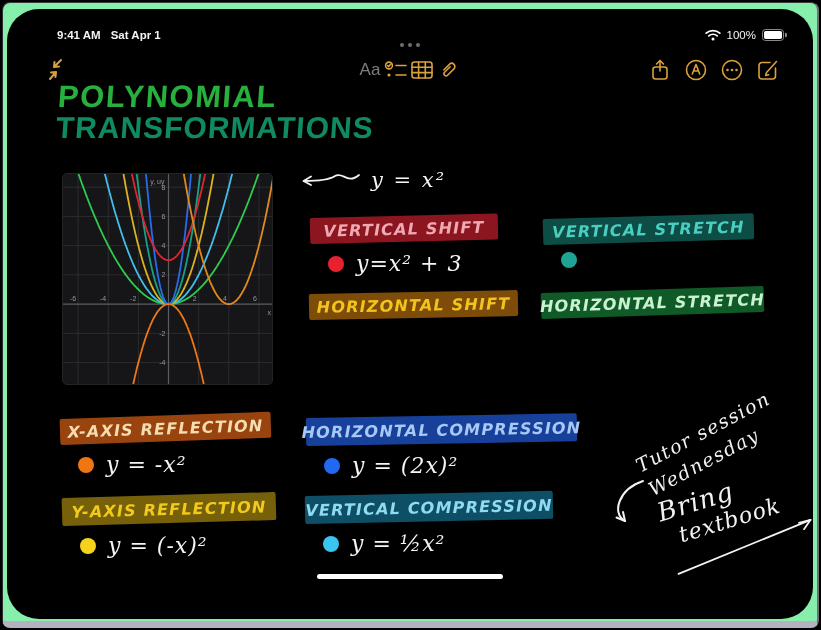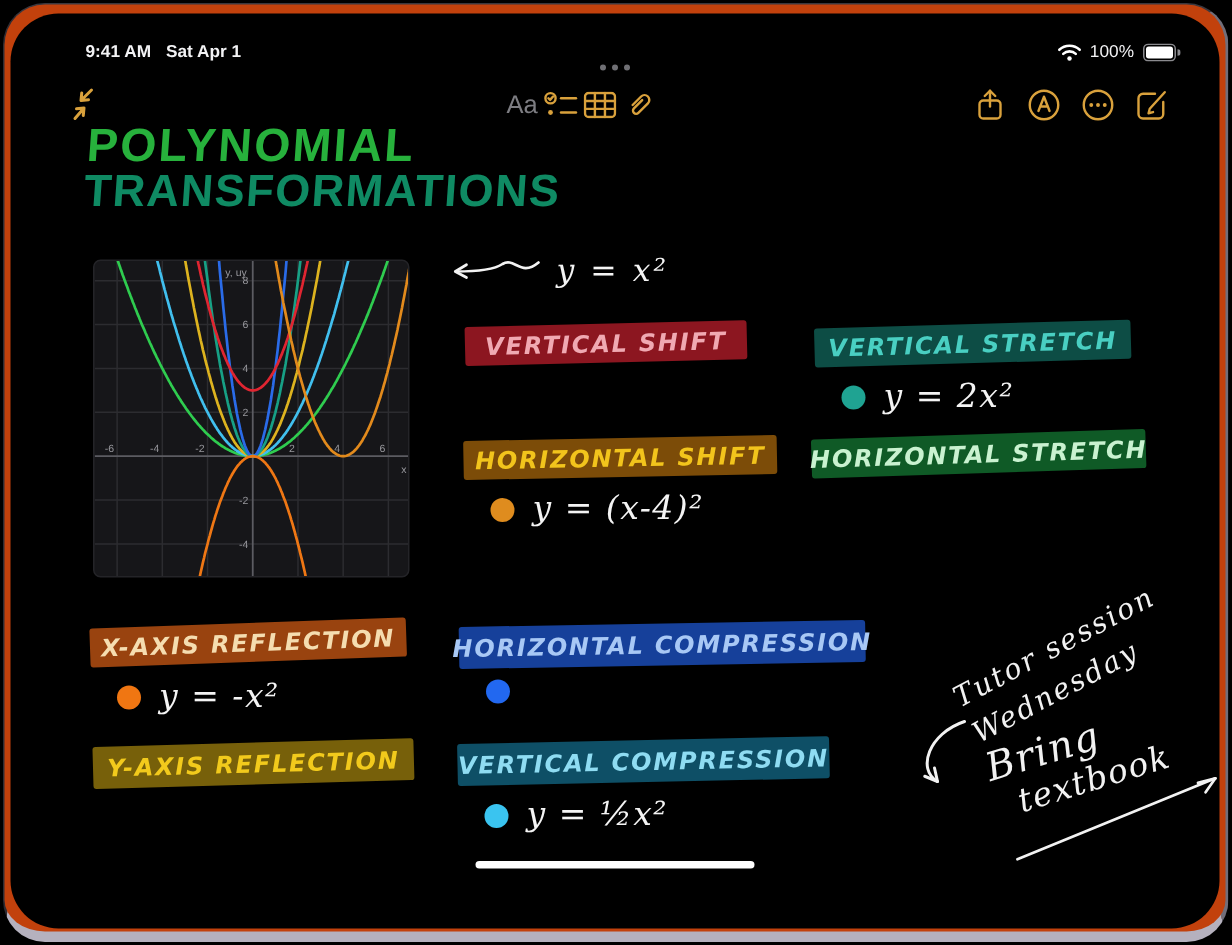--- a/index.html
+++ b/index.html
@@ -1,20 +1,20 @@
 <!DOCTYPE html>
 <html><head>
 <meta charset="utf-8">
 <style>
   * { margin:0; padding:0; box-sizing:border-box; }
   html,body { width:821px; height:630px; background:#000; overflow:hidden;
               font-family:"Liberation Sans", sans-serif; }
 
   
-  .device { position:absolute; inset:2px; border-radius:28px; background:#c2410c;
+  .device { position:absolute; inset:2px; border-radius:8px; background:#86efac;
             border-top:1px solid #3a383f; border-left:1px solid #2e2c33;
             border-right:2px solid #716e7a; border-bottom:7px solid #b5b1be; }
   .camera-dot { position:absolute; left:373px; top:12px; width:5px; height:5px;
             border-radius:50%; background:#17171b; border:1px solid #26262c; }
   .screen { position:absolute; inset:6px 4px 2px 4px; border-radius:32px;
             background:#000; overflow:hidden; }
 
   
   .statusbar { position:absolute; left:0; right:0; top:20px; height:16px;
                color:#f3f3f5; font-size:11.5px; font-weight:600; }
@@ -24,21 +24,21 @@
 
   
   .collapse { position:absolute; left:38px; top:48px; width:26px; height:26px; }
 
   
   .mt-dots { position:absolute; left:50%; top:34px; transform:translateX(-50%);
              display:flex; gap:4px; }
   .mt-dots i { width:4px; height:4px; border-radius:50%; background:#6f6f74; }
 
   
-  .tb-center { position:absolute; left:328px; top:48px; display:flex; align-items:flex-start; }
+  .tb-center { position:absolute; left:350px; top:48px; display:flex; align-items:flex-start; }
   .tb-right  { position:absolute; right:32px; top:48px; display:flex; gap:10px; align-items:center; }
   .tbtn { width:26px; height:26px; display:flex; align-items:center; justify-content:center;
           background:none; border:none; cursor:pointer; }
   .aa { color:#7d7d82; font-size:17px; font-weight:500; letter-spacing:0; }
   .amber-stroke { stroke:#d9a13c; fill:none; stroke-width:1.6; stroke-linecap:round; stroke-linejoin:round; }
   .amber-fill { fill:#d9a13c; }
 
   
   .canvas { position:absolute; inset:0; }
 
@@ -250,40 +250,39 @@
           <path d="M60 8 C 48 18, 44 4, 36 9 C 30 13, 18 14, 5 14" stroke="#f2f2f2" stroke-width="1.8" fill="none" stroke-linecap="round"></path>
           <path d="M12 9.5 L4.5 14 L12 18" stroke="#f2f2f2" stroke-width="1.8" fill="none" stroke-linecap="round" stroke-linejoin="round"></path>
         </svg>
         <span class="eq">y = x²</span>
       </div>
 
       <div class="card pos-c0">
         <div class="hl" style="background-color: rgb(140, 22, 32);">
           <span class="hl-label" style="color: rgb(240, 169, 178);">VERTICAL SHIFT</span>
         </div>
+        <div class="formula">
+          <span class="dot" style="background-color: rgb(232, 33, 46);"></span>
+          <span class="ftext">y=x² + 3</span>
+        </div>
       </div>
 
       <div class="card pos-c1">
         <div class="hl" style="background-color: rgb(13, 77, 69);">
           <span class="hl-label" style="color: rgb(73, 207, 194);">VERTICAL STRETCH</span>
         </div>
         <div class="formula">
           <span class="dot" style="background-color: rgb(31, 163, 146);"></span>
-          <span class="ftext">y = 2x²</span>
         </div>
       </div>
 
       <div class="card pos-c2">
         <div class="hl" style="background-color: rgb(124, 76, 8);">
           <span class="hl-label" style="color: rgb(242, 196, 28);">HORIZONTAL SHIFT</span>
         </div>
-        <div class="formula">
-          <span class="dot" style="background-color: rgb(223, 140, 30);"></span>
-          <span class="ftext">y = (x-4)²</span>
-        </div>
       </div>
 
       <div class="card pos-c3">
         <div class="hl" style="background-color: rgb(15, 90, 38);">
           <span class="hl-label" style="color: rgb(201, 242, 208);">HORIZONTAL STRETCH</span>
         </div>
       </div>
 
       <div class="card pos-c4">
         <div class="hl" style="background-color: rgb(153, 67, 15);">
@@ -294,26 +293,31 @@
           <span class="ftext">y = -x²</span>
         </div>
       </div>
 
       <div class="card pos-c5">
         <div class="hl" style="background-color: rgb(22, 64, 154);">
           <span class="hl-label" style="color: rgb(168, 200, 245);">HORIZONTAL COMPRESSION</span>
         </div>
         <div class="formula">
           <span class="dot" style="background-color: rgb(34, 104, 240);"></span>
+          <span class="ftext">y = (2x)²</span>
         </div>
       </div>
 
       <div class="card pos-c6">
         <div class="hl" style="background-color: rgb(119, 96, 10);">
           <span class="hl-label" style="color: rgb(242, 202, 28);">Y-AXIS REFLECTION</span>
+        </div>
+        <div class="formula">
+          <span class="dot" style="background-color: rgb(245, 210, 28);"></span>
+          <span class="ftext">y = (-x)²</span>
         </div>
       </div>
 
       <div class="card pos-c7">
         <div class="hl" style="background-color: rgb(14, 79, 102);">
           <span class="hl-label" style="color: rgb(143, 220, 242);">VERTICAL COMPRESSION</span>
         </div>
         <div class="formula">
           <span class="dot" style="background-color: rgb(58, 196, 240);"></span>
           <span class="ftext">y = ½x²</span>

